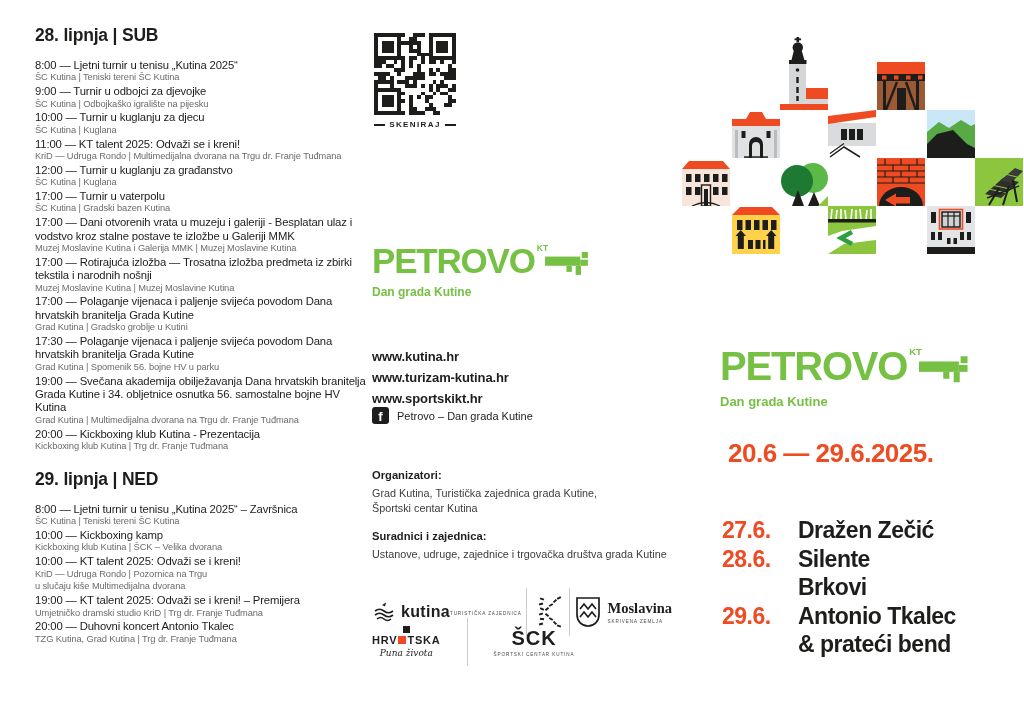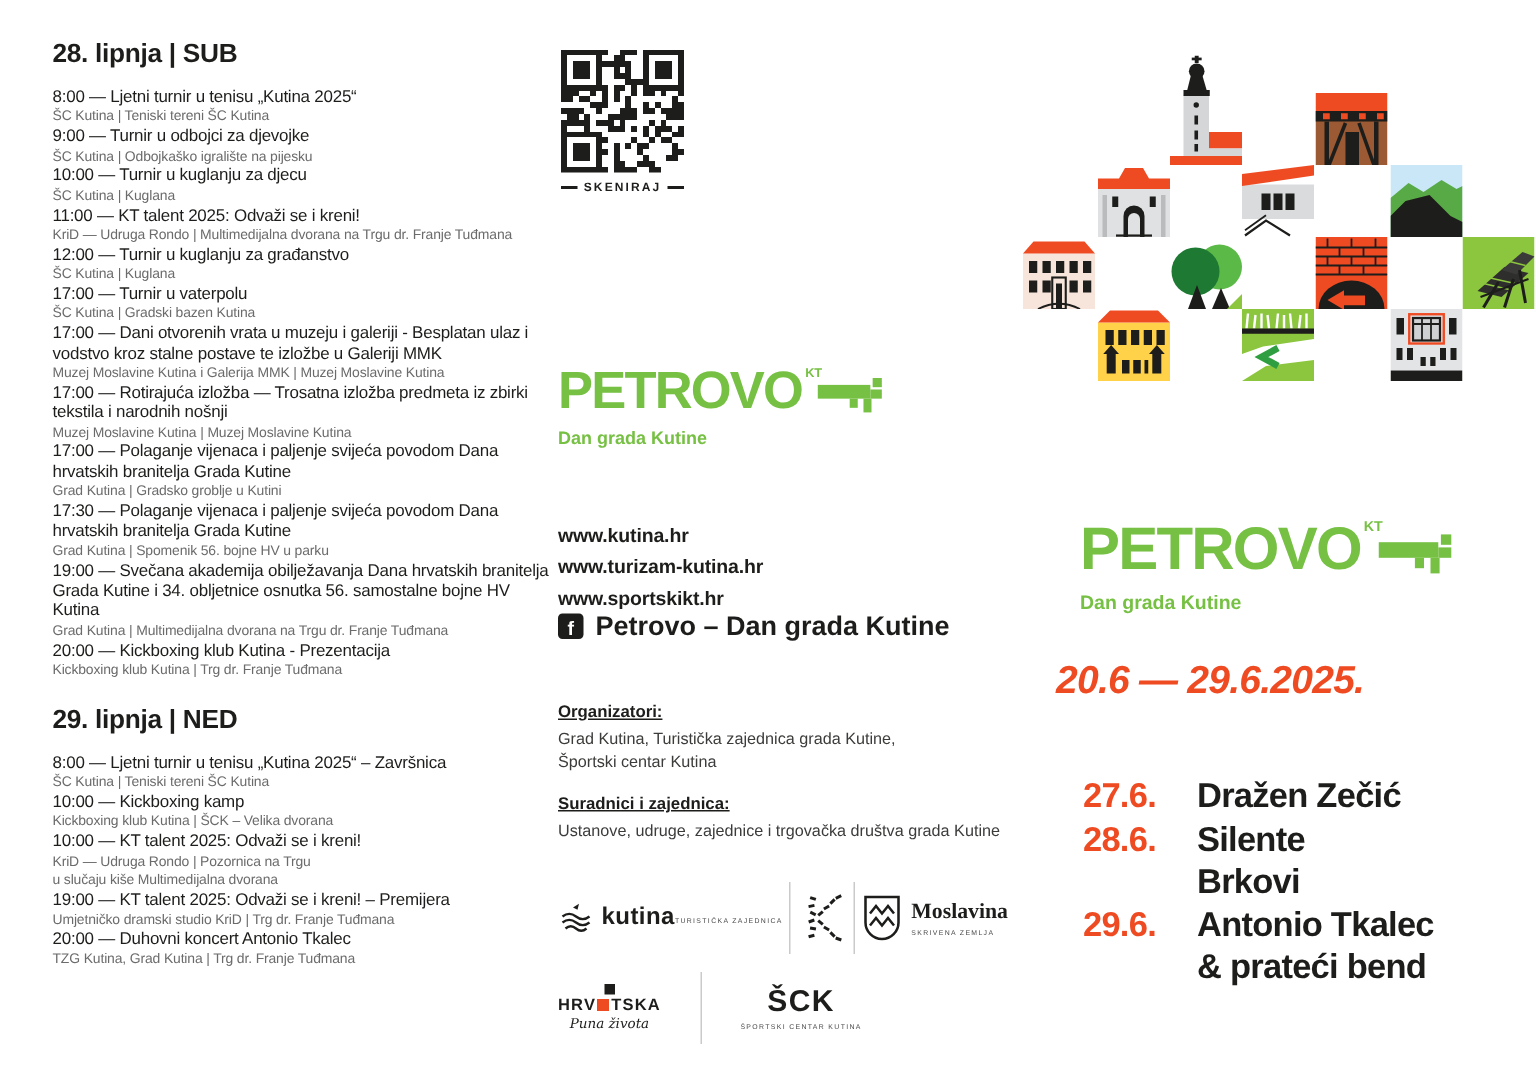--- a/index.html
+++ b/index.html
@@ -32,28 +32,28 @@
   .logo-sub{font-weight:bold;color:var(--green);}
   .mid-logo{left:372px;top:243px;}
   .mid-logo .logo-text{font-size:35px;}
   .mid-logo .logo-sup{font-size:8.5px;margin-top:1px;}
   .mid-logo .logo-key{margin-top:9px;}
   .mid-logo .logo-sub{font-size:12px;margin-top:7px;}
   .websites{left:372px;top:346px;font-size:13px;font-weight:bold;line-height:21px;letter-spacing:-0.1px;}
   .fb-row{left:372px;top:407px;display:flex;align-items:center;gap:8px;}
   .fb-icon{width:17px;height:17px;background:var(--ink);border-radius:3px;color:#fff;
            font-size:13px;font-weight:bold;display:flex;align-items:flex-end;justify-content:center;line-height:15px;}
-  .fb-text{font-size:18px;font-weight:bold;}
+  .fb-text{font-size:11px;font-weight:normal;}
   .info-block{width:300px;font-size:10.8px;line-height:15.5px;color:#3C3C3B;}
-  .info-block .lbl{font-weight:bold;color:var(--ink);margin-bottom:2px;font-size:11.2px;text-decoration:underline;}
+  .info-block .lbl{font-weight:bold;color:var(--ink);margin-bottom:2px;font-size:11.2px;}
   .org-block{left:372px;top:468px;}
   .partner-block{left:372px;top:529px;}
   .logos-row{display:flex;align-items:center;}
   .logos-row1{left:372px;top:588px;width:300px;justify-content:space-between;}
-  .logos-row2{left:372px;top:648px;gap:26px;}
+  .logos-row2{left:372px;top:618px;gap:26px;}
   .vsep{width:1px;height:48px;background:#C9CACB;}
   .plogo{display:flex;flex-direction:column;align-items:center;}
   .plogo .sub{font-size:4.6px;letter-spacing:0.9px;color:#4a4a4a;margin-top:2px;}
   .kutina-logo{flex-direction:row;gap:5px;align-items:center;}
   .kutina-name{font-size:16px;font-weight:bold;letter-spacing:0.3px;}
   .kutina-txt{display:flex;flex-direction:row;align-items:center;}
   .mosl-logo{flex-direction:row;gap:7px;align-items:center;}
   .mosl-txt{display:flex;flex-direction:column;align-items:flex-start;}
   .mosl-name{font-family:"Liberation Serif", serif;font-weight:bold;font-size:14.5px;}
   .hrv-name{font-size:11px;font-weight:bold;letter-spacing:0.8px;display:flex;align-items:center;}
@@ -62,21 +62,21 @@
   .hrv-script{font-family:"DejaVu Serif", serif;font-style:italic;font-size:9px;margin-top:2px;}
   .sck-name{font-size:20px;font-weight:bold;letter-spacing:1px;}
   
   .tile{position:absolute;}
   .tile svg{display:block;}
   .right-logo{left:720px;top:346px;}
   .right-logo .logo-text{font-size:40px;}
   .right-logo .logo-sup{font-size:9.5px;margin-top:1px;}
   .right-logo .logo-key{margin-top:10px;}
   .right-logo .logo-sub{font-size:13px;margin-top:8px;}
-  .date-range{left:704px;top:438px;font-size:26px;font-weight:bold;color:var(--orange);letter-spacing:-0.5px;font-style:italic;}
+  .date-range{left:728px;top:438px;font-size:26px;font-weight:bold;color:var(--orange);letter-spacing:-0.5px;}
   .lineup{left:722px;top:516px;display:grid;grid-template-columns:76px auto;row-gap:1px;
           font-size:23px;font-weight:bold;letter-spacing:-0.5px;line-height:28px;}
   .lu-date{color:var(--orange);}
   .lu-name{color:var(--ink);}
 </style>
 </head>
 <body>
 
 <section class="abs col-left">
   <h1 class="day-title">28. lipnja | SUB</h1>

